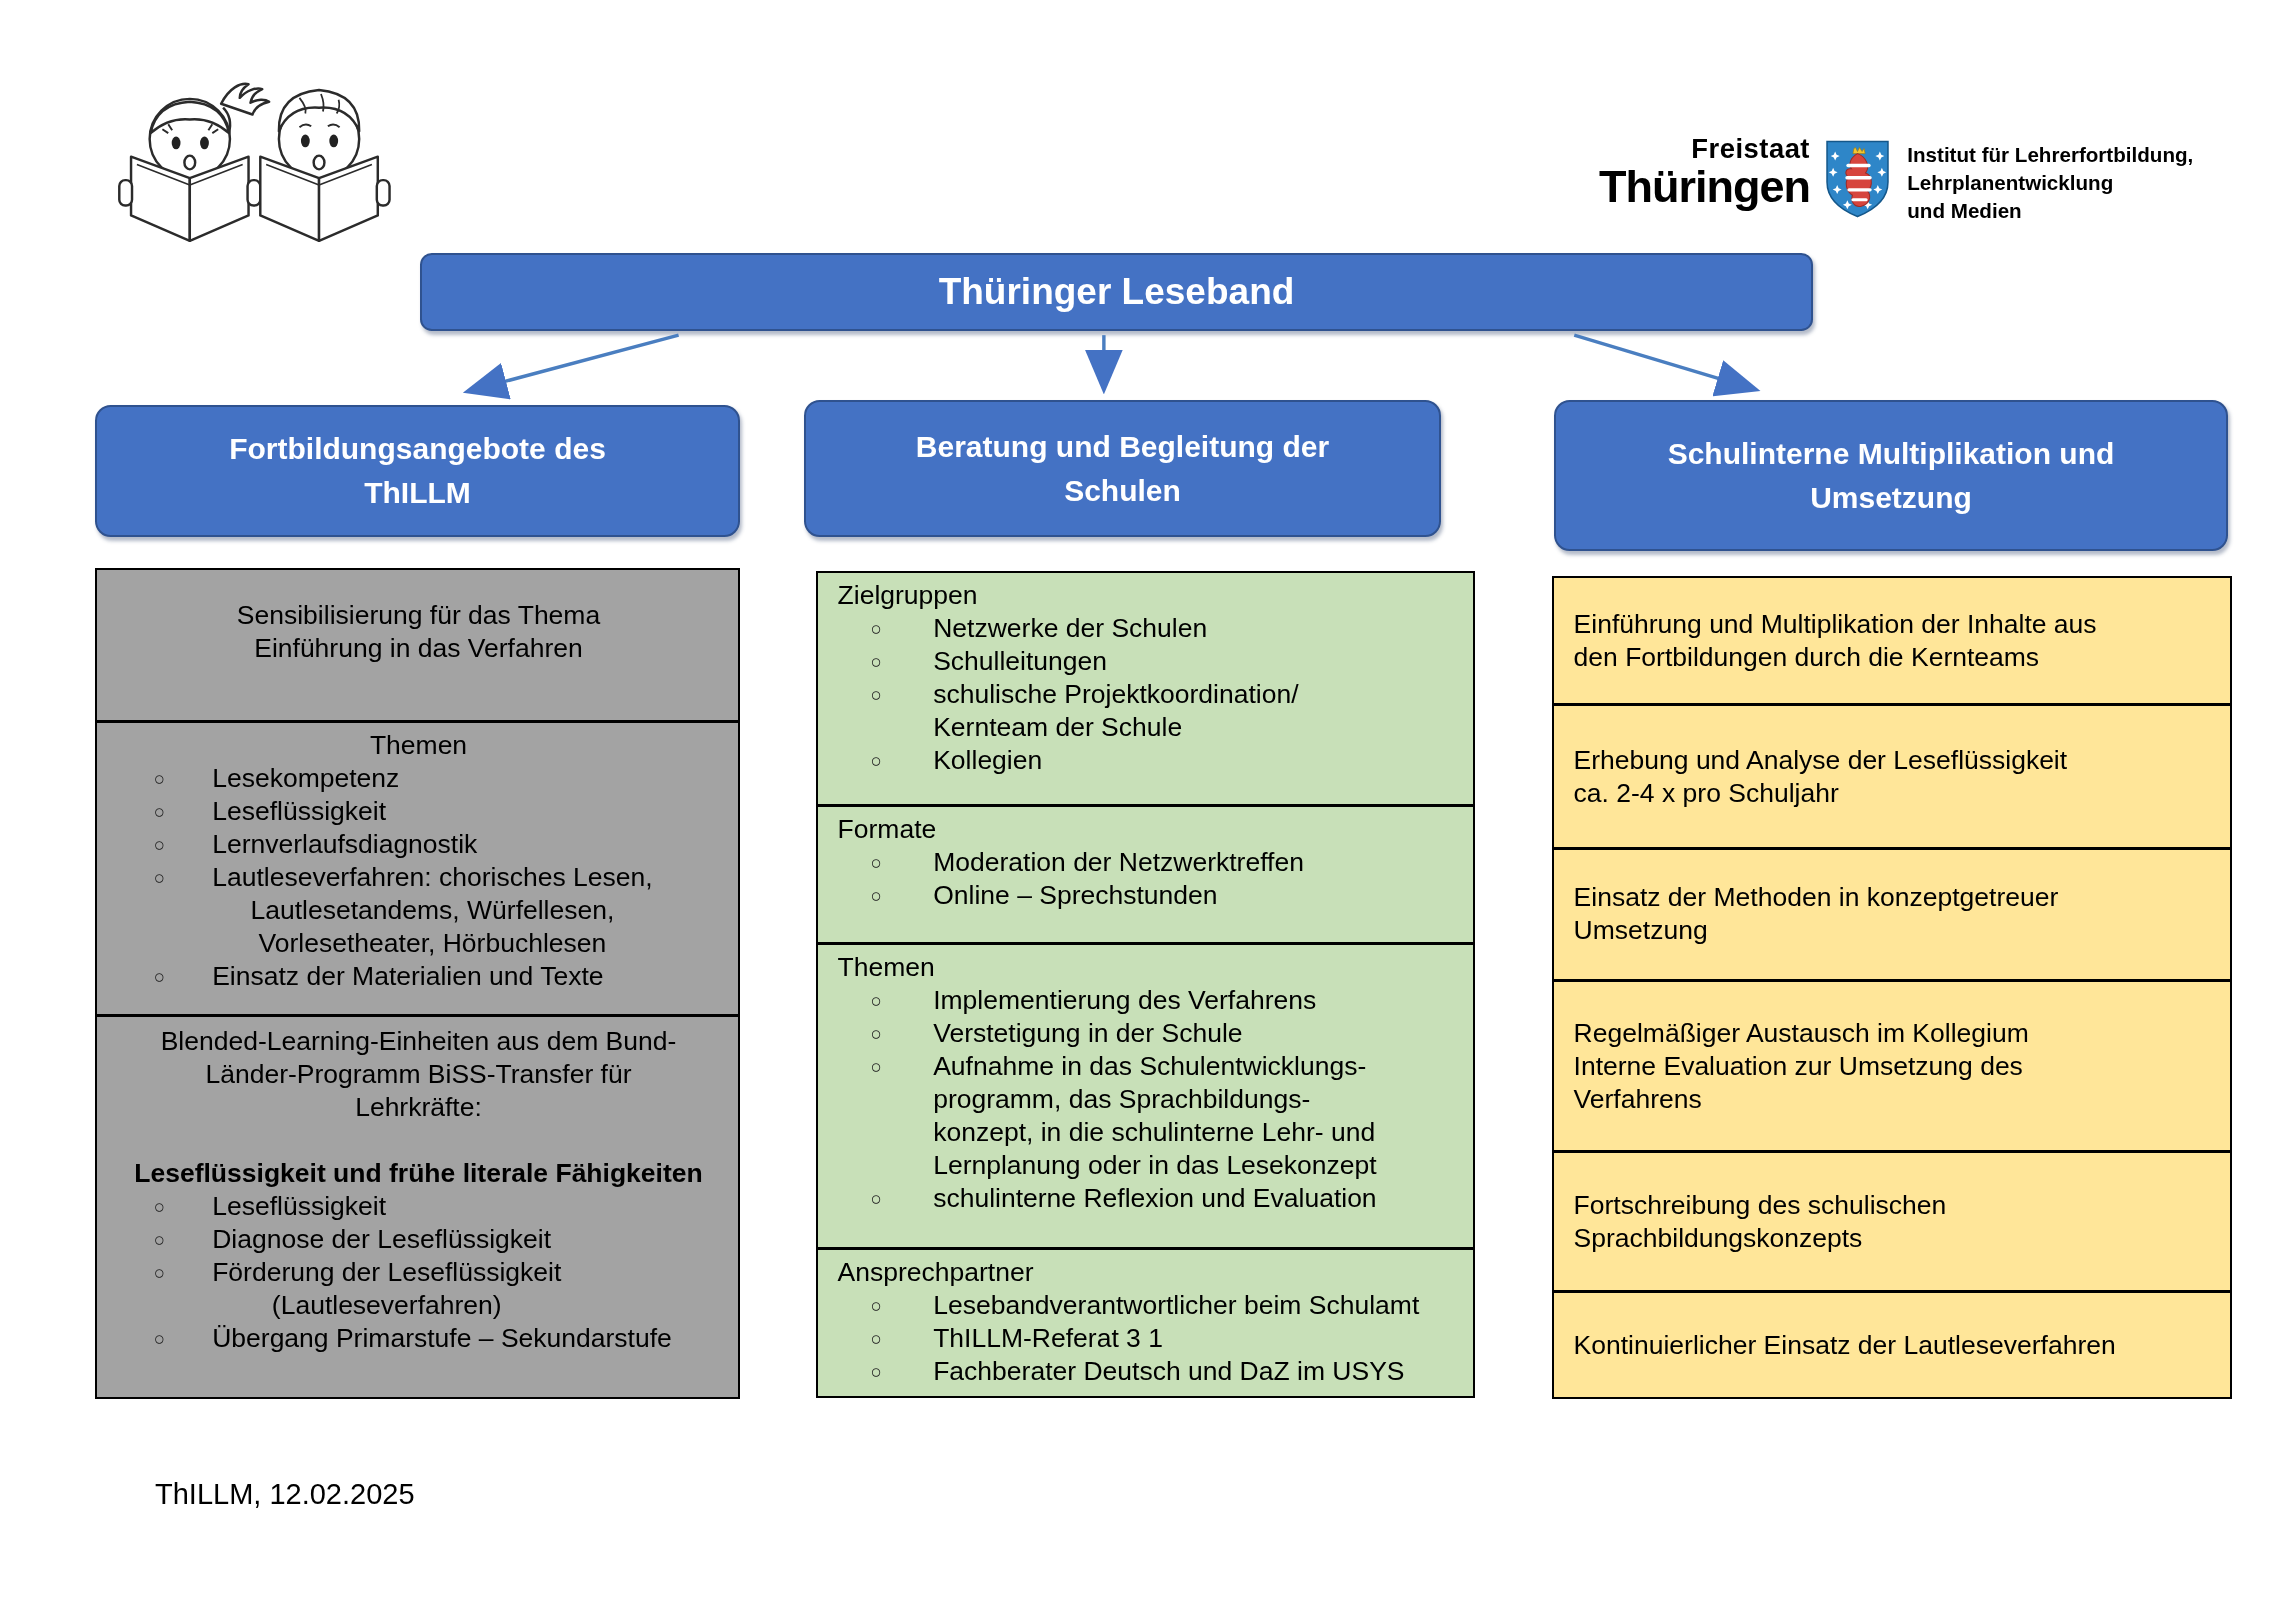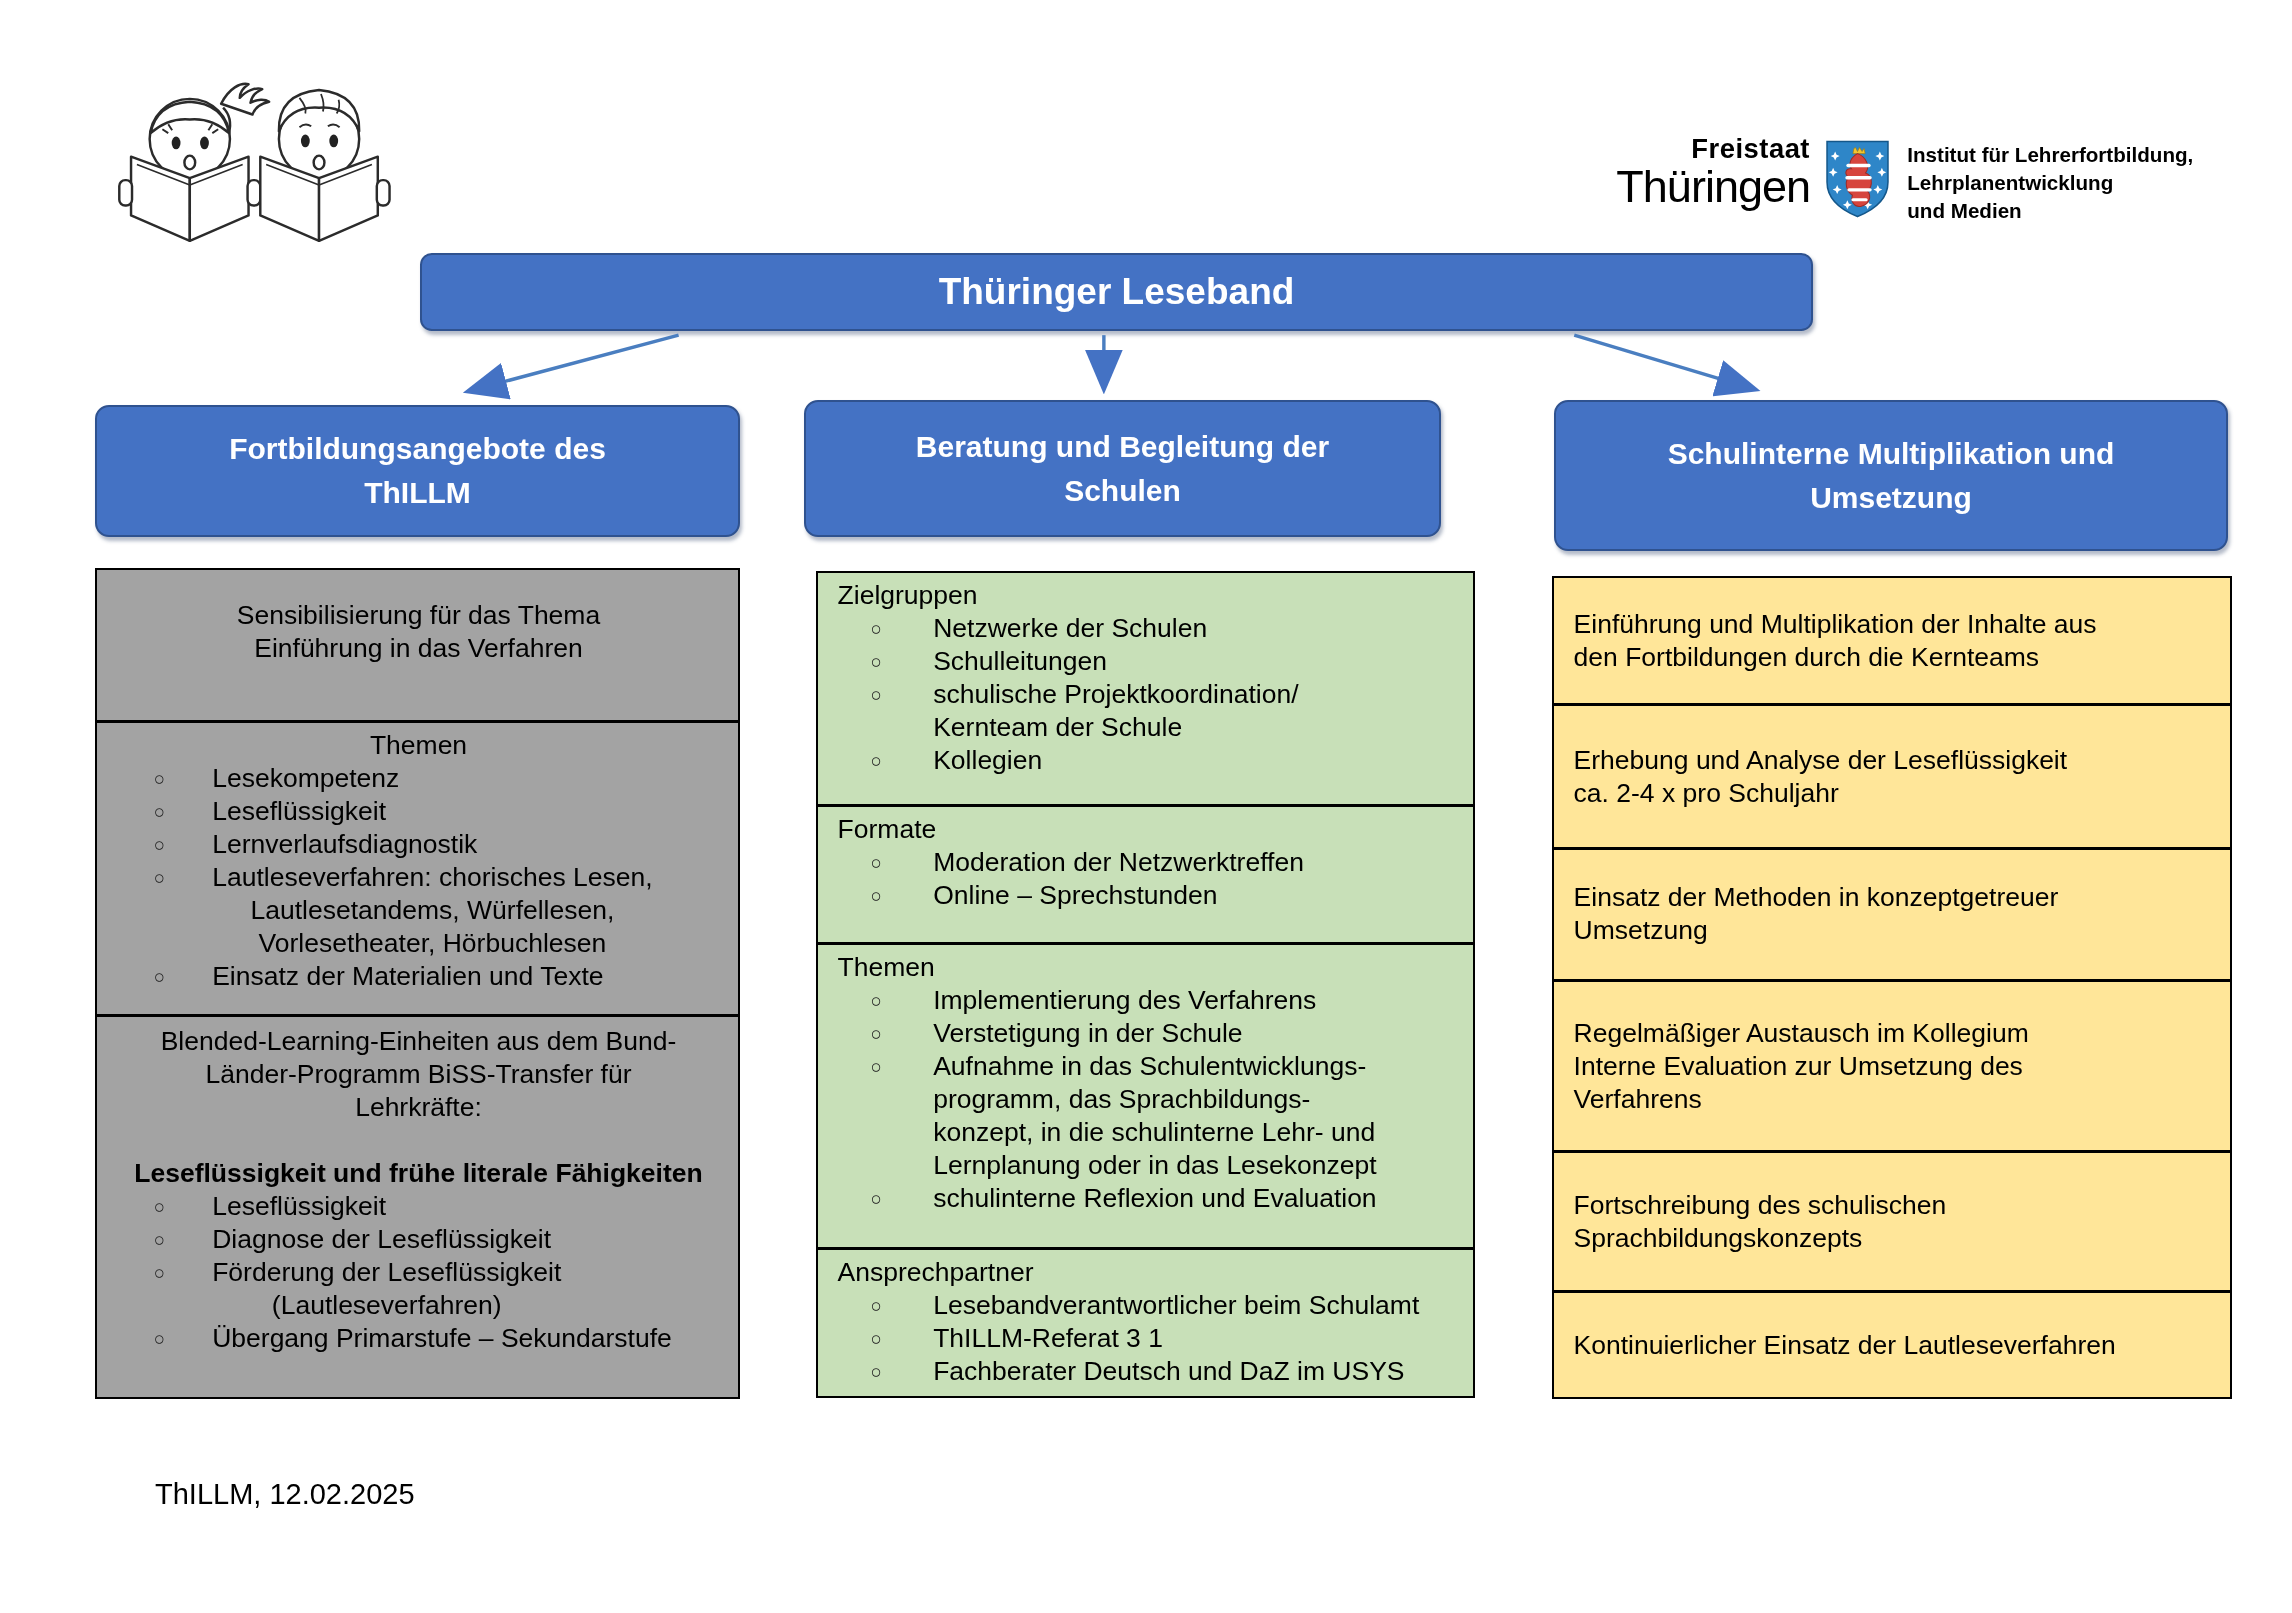--- a/index.html
+++ b/index.html
@@ -5,32 +5,32 @@
   html,body{margin:0;padding:0;}
   body{
     width:2293px;height:1613px;position:relative;background:#ffffff;
     font-family:"Liberation Sans","DejaVu Sans",sans-serif;color:#000;overflow:hidden;
   }
   
   .kids{position:absolute;left:86px;top:78px;width:329px;height:169px;}
   .logo{position:absolute;left:1596px;top:135px;display:flex;align-items:flex-start;}
   .logo-text{width:214px;text-align:right;margin-right:14.7px;line-height:1;}
   .logo-freistaat{font-size:27.4px;font-weight:bold;letter-spacing:0.5px;}
-  .logo-region{font-size:45px;font-weight:normal;margin-top:2px;letter-spacing:-1px;}
+  .logo-region{font-size:45px;font-weight:bold;margin-top:2px;letter-spacing:-1px;}
   .arms{width:65px;height:84px;margin-top:2px;}
   .logo-institute{margin-left:17.6px;margin-top:5.9px;font-size:20.6px;font-weight:bold;line-height:28px;text-align:left;}
   
   .blue-box{
     position:absolute;background:#4472C4;border:2.9px solid #2F528F;border-radius:15.7px;
     color:#ffffff;font-weight:bold;display:flex;align-items:center;justify-content:center;
     text-align:center;white-space:pre-line;box-shadow:2px 3.9px 3.9px rgba(40,60,100,.35);
     box-sizing:border-box;
   }
   .title-bar{left:420px;top:253px;width:1393px;height:78px;font-size:37px;border-radius:11.8px;}
-  .hdr{font-size:30px;line-height:44px;border-radius:14px;}
+  .hdr{font-size:30px;line-height:44px;}
   .hdr0{left:95px;top:405px;width:645px;height:132px;}
   .hdr1{left:804px;top:400px;width:637px;height:137px;}
   .hdr2{left:1554px;top:400px;width:674px;height:151px;}
   
   .arrows{position:absolute;left:0;top:0;width:2293px;height:1613px;pointer-events:none;}
   
   .col-body{
     position:absolute;border:2.9px solid #000;box-sizing:border-box;
     display:flex;flex-direction:column;overflow:hidden;
   }

